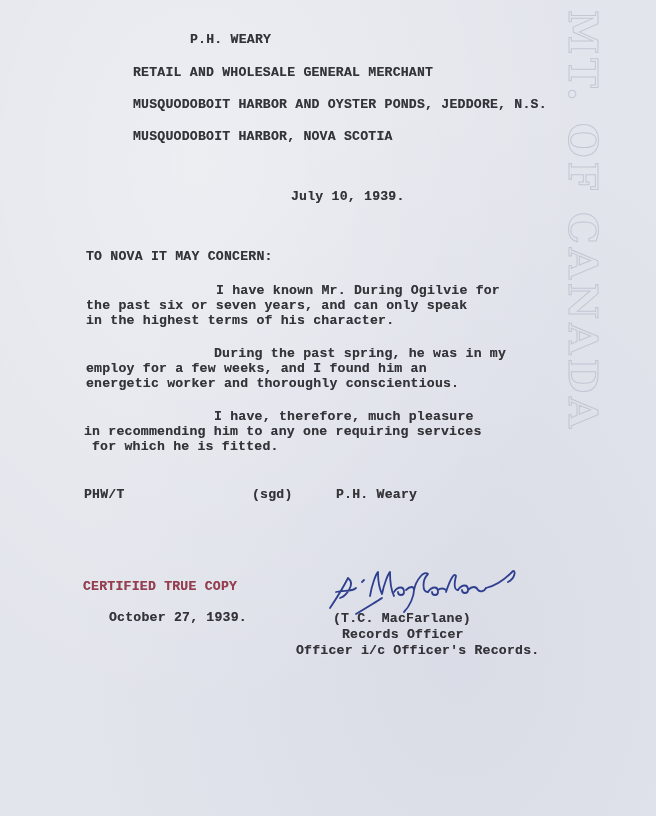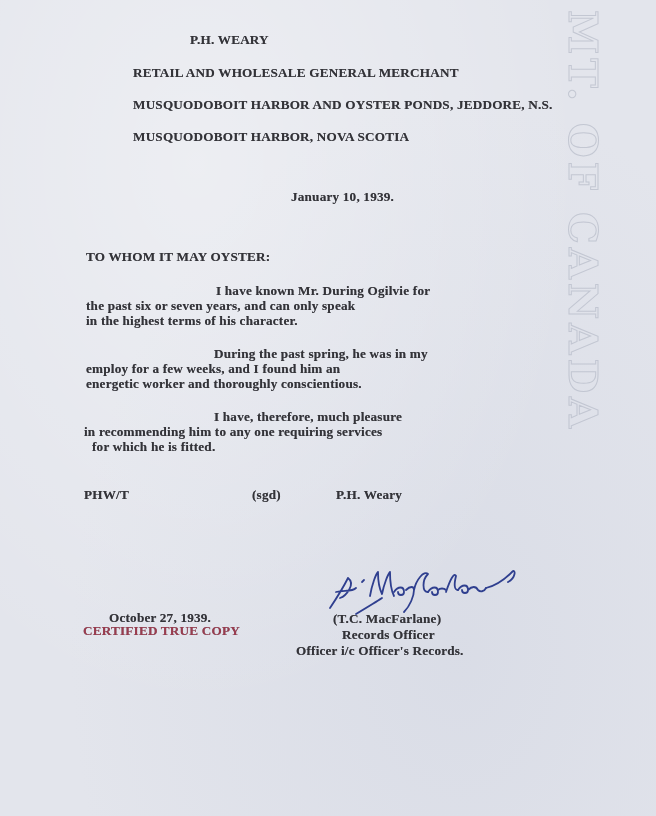--- a/index.html
+++ b/index.html
@@ -19,21 +19,20 @@
   }
   .line {
     position: absolute;
     white-space: pre;
     font-size: 13.2px;
     line-height: 14px;
     letter-spacing: 0.2px;
     font-weight: bold;
     color: #333338;
     text-shadow: 0 0 0.6px rgba(40,40,50,0.5);
-    font-family: Liberation Serif, serif;
   }
   .red { color: #9a3b4e; }
   .watermark {
     position: absolute;
     left: 560px; top: 10px;
     font-family: "DejaVu Serif", serif;
     font-size: 40px;
     font-weight: bold;
     color: transparent;
     -webkit-text-stroke: 1px rgba(170,175,190,0.55);
@@ -52,41 +51,41 @@
 
 <div class="paper"></div>
 
 <div class="watermark">MT. OF CANADA</div>
 
 <div class="line" style="left:190px; top:33px;">P.H. WEARY</div>
 <div class="line" style="left:133px; top:66px;text-align:center;">RETAIL AND WHOLESALE GENERAL MERCHANT</div>
 <div class="line" style="left:133px; top:98px;">MUSQUODOBOIT HARBOR AND OYSTER PONDS, JEDDORE, N.S.</div>
 <div class="line" style="left:133px; top:130px;">MUSQUODOBOIT HARBOR, NOVA SCOTIA</div>
 
-<div class="line" style="left:291px; top:190px;">January 10, 1939.</div>
+<div class="line" style="left:291px; top:190px;">July 10, 1939.</div>
 
-<div class="line" style="left:86px; top:250px;">TO WHOM IT MAY OYSTER:</div>
+<div class="line" style="left:86px; top:250px;">TO NOVA IT MAY CONCERN:</div>
 
 <div class="line" style="left:216px; top:284px;">I have known Mr. During Ogilvie for</div>
 <div class="line" style="left:86px; top:299px;">the past six or seven years, and can only speak</div>
 <div class="line" style="left:86px; top:314px;">in the highest terms of his character.</div>
 
 <div class="line" style="left:214px; top:347px;">During the past spring, he was in my</div>
 <div class="line" style="left:86px; top:362px;">employ for a few weeks, and I found him an</div>
 <div class="line" style="left:86px; top:377px;">energetic worker and thoroughly conscientious.</div>
 
 <div class="line" style="left:214px; top:410px;">I have, therefore, much pleasure</div>
 <div class="line" style="left:84px; top:425px;">in recommending him to any one requiring services</div>
 <div class="line" style="left:92px; top:440px;">for which he is fitted.</div>
 
 <div class="line" style="left:84px; top:488px;">PHW/T</div>
 <div class="line" style="left:252px; top:488px;">(sgd)</div>
 <div class="line" style="left:336px; top:488px;">P.H. Weary</div>
 
-<div class="line red" style="left:83px; top:580px;margin-top:44px;">CERTIFIED TRUE COPY</div>
+<div class="line red" style="left:83px; top:580px;">CERTIFIED TRUE COPY</div>
 <div class="line" style="left:109px; top:611px;">October 27, 1939.</div>
 
 <svg class="signature" viewBox="0 0 200 56">
   <g fill="none" stroke="#2f3f8f" stroke-width="1.8" stroke-linecap="round" stroke-linejoin="round">
     <path d="M22 16 C 16 28, 8 40, 4 46 M22 16 C 30 22, 20 34, 14 36 M10 30 C 18 28, 26 30, 30 26"></path>
     <path d="M36 20 l 2 -2"></path>
     <path d="M44 34 C 46 22, 50 12, 52 10 C 52 20, 54 28, 56 32 C 58 22, 62 12, 64 10 C 64 20, 66 30, 68 34"></path>
     <path d="M68 30 c 4 -6, 10 -6, 10 0 c 0 4, -6 4, -6 0"></path>
     <path d="M80 28 c 4 -4, 8 -4, 8 0 c 0 6, -4 16, -10 22 M88 28 c 2 -10, 10 -20, 14 -16 c -6 6, -6 18, 0 18"></path>
     <path d="M102 30 c 4 -6, 10 -6, 10 0 c 0 4, -6 4, -6 0 M112 28 c 2 -2, 6 -2, 8 0 M120 30 c 4 -12, 8 -20, 10 -16 c -2 8, -2 14, 2 14"></path>

